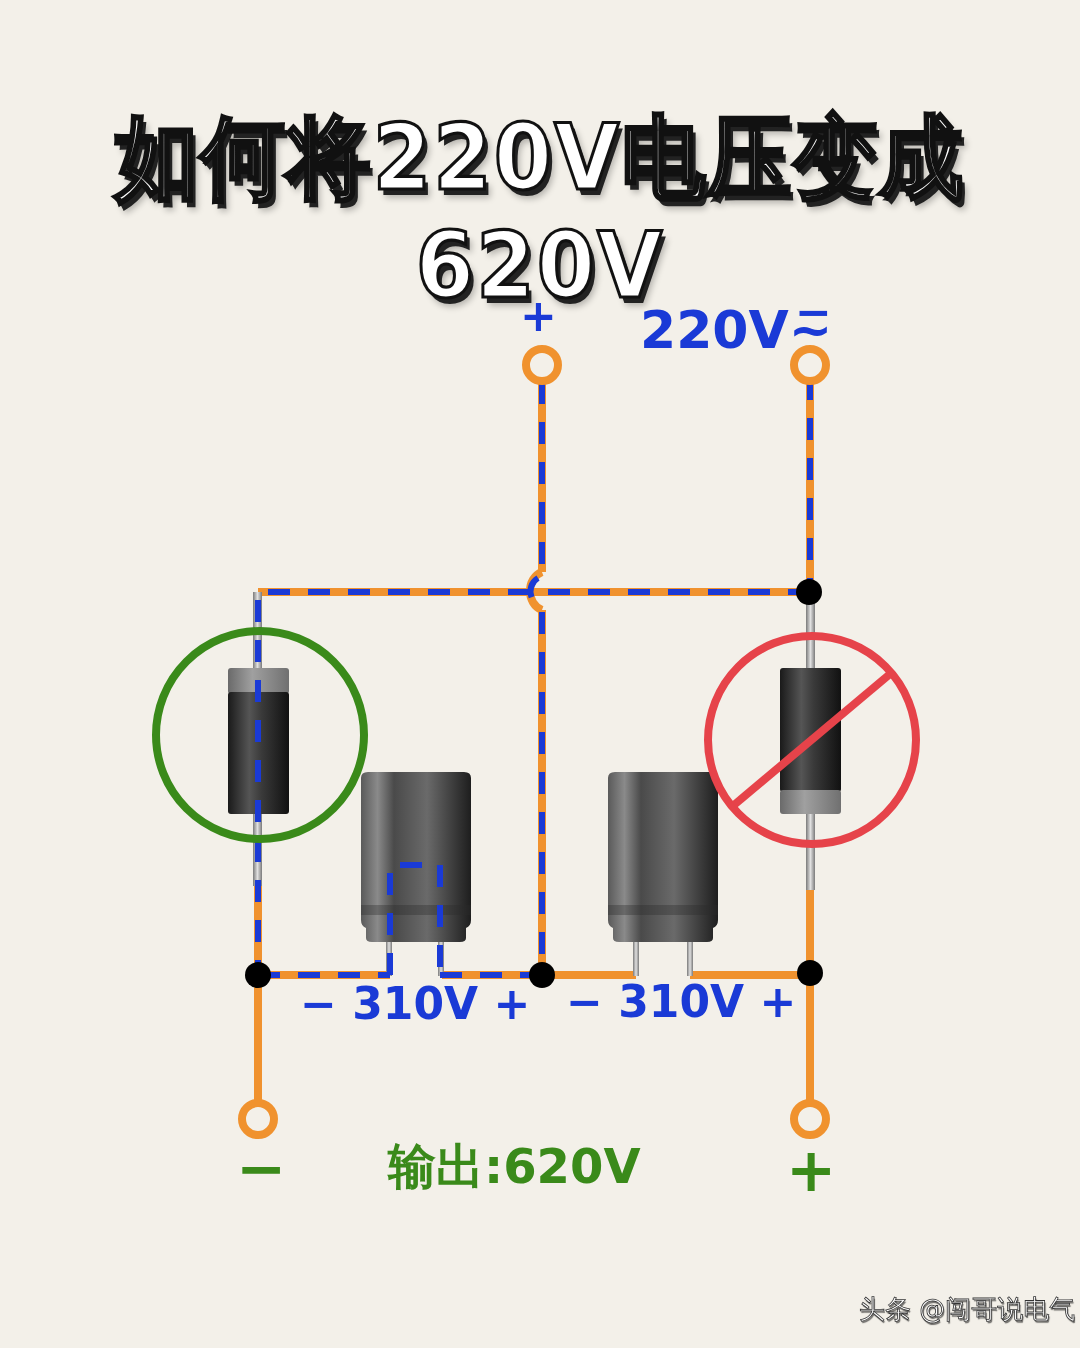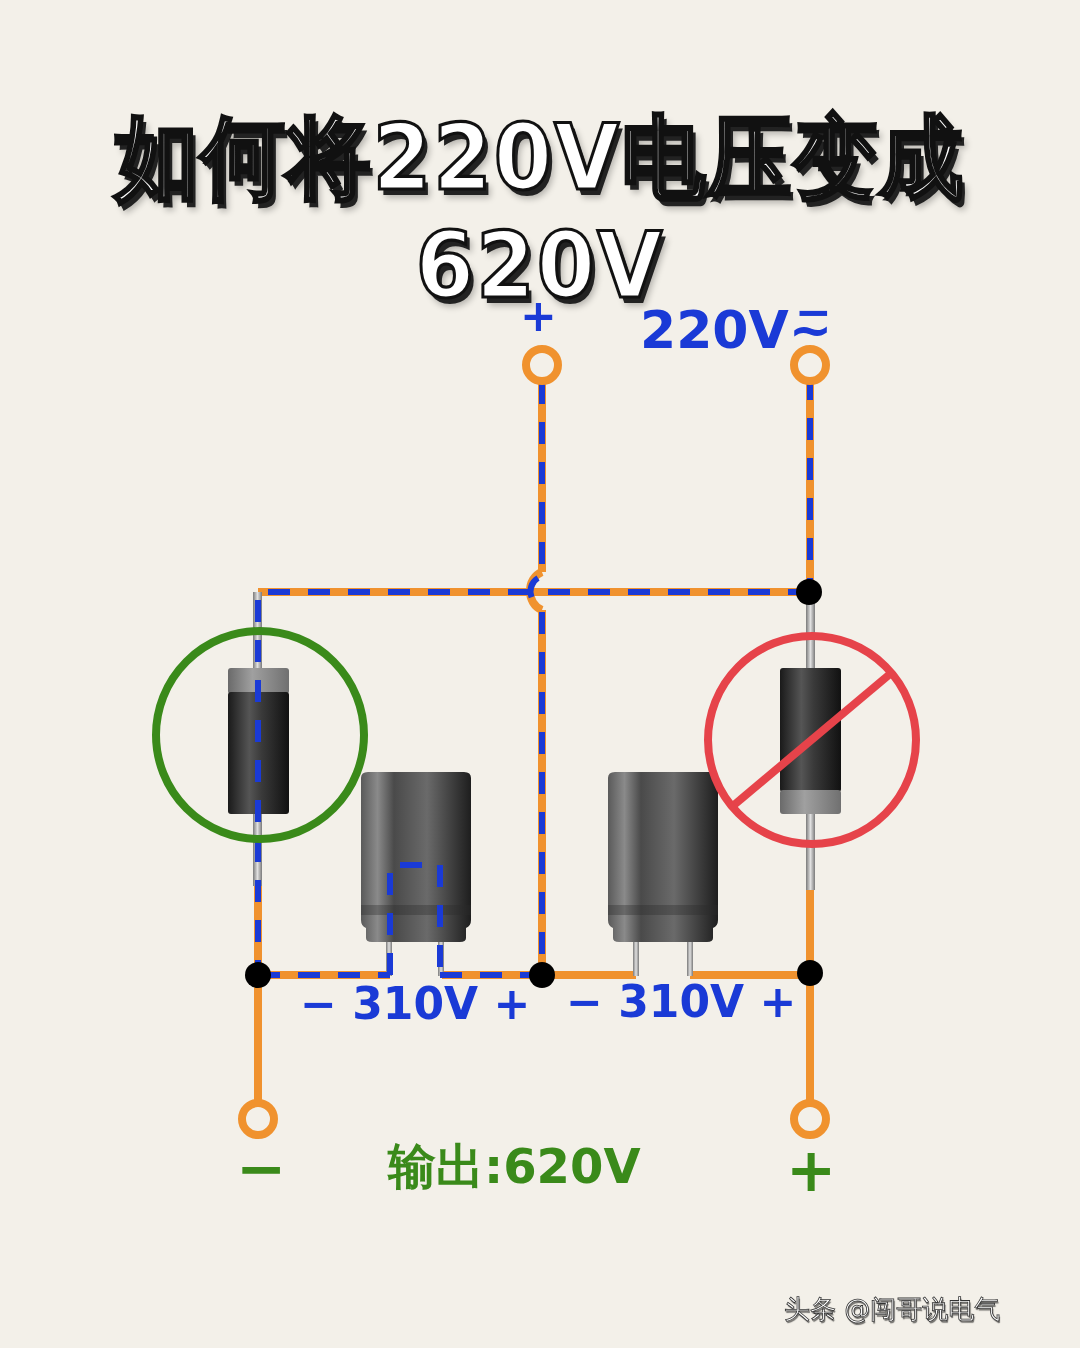--- a/index.html
+++ b/index.html
@@ -46,21 +46,21 @@
     .in-plus { left: 520px; top: 294px; font-size: 44px; }
     .in-volt { left: 596px; top: 304px; font-size: 52px; margin-left: 44px; }
     .in-minus { left: 795px; top: 290px; font-size: 44px; }
     .c1-label { left: 300px; top: 982px; font-size: 44px; }
     .c2-label { left: 566px; top: 980px; font-size: 44px; }
     .out-minus { left: 236px; top: 1138px; font-size: 60px; }
     .out-text { left: 388px; top: 1142px; font-size: 48px; }
     .out-plus { left: 786px; top: 1140px; font-size: 60px; }
     .watermark {
       position: absolute;
-      left: 784px;
+      left: 859px;
       top: 1292px;
       font-size: 26px;
       color: #ffffff;
       -webkit-text-stroke: 0.8px #333333;
       text-shadow: 1px 2px 1px rgba(0,0,0,0.55);
       font-family: "DejaVu Sans", "Liberation Sans", sans-serif;
       white-space: nowrap;
     }
   </style>
 </head>

